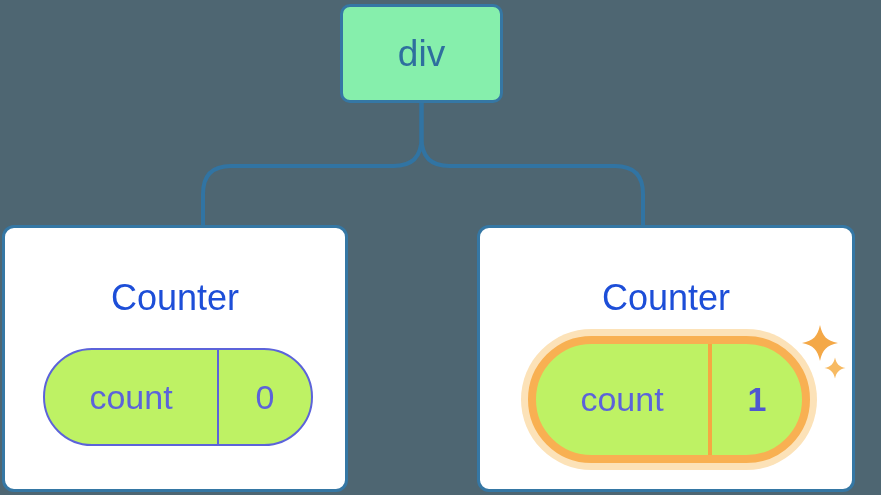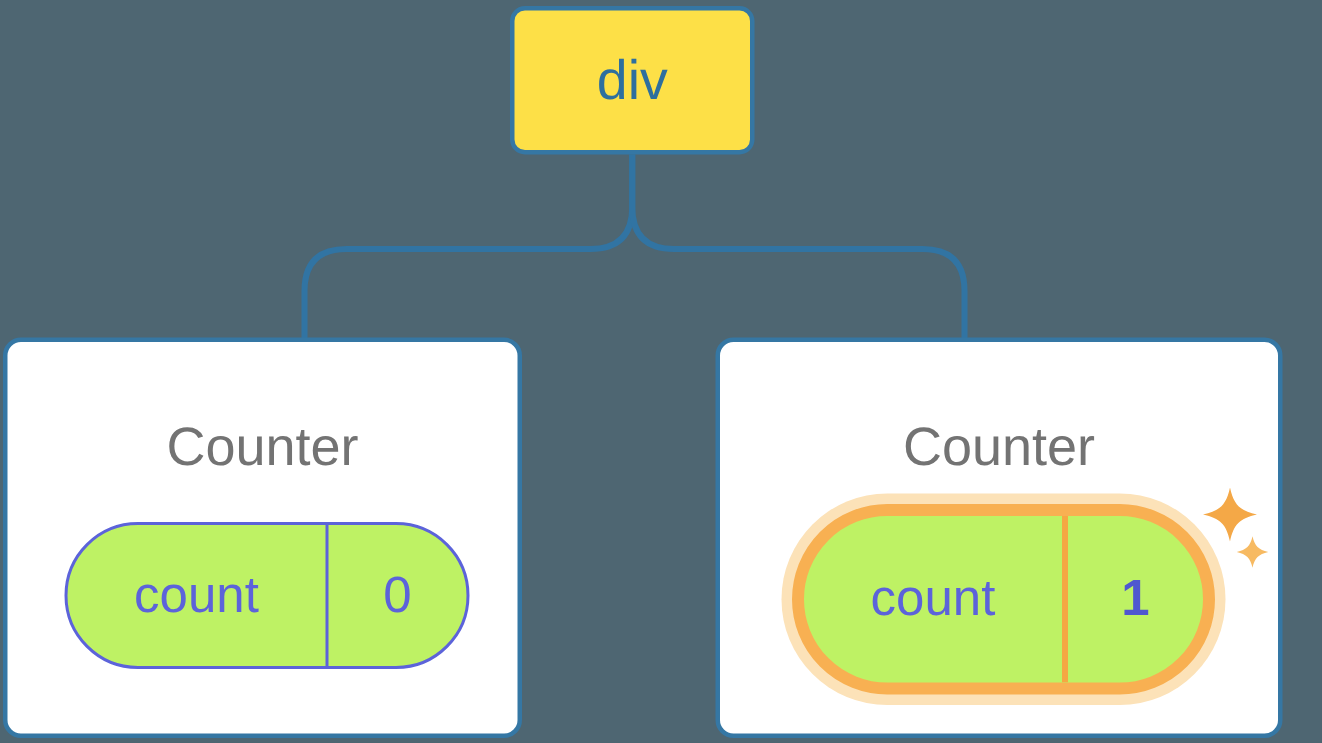--- a/index.html
+++ b/index.html
@@ -21,21 +21,21 @@
     top: 0;
     pointer-events: none;
   }
   .node-root {
     position: absolute;
     left: 340px;
     top: 4px;
     width: 163px;
     height: 99px;
     box-sizing: border-box;
-    background: #fde047;
+    background: #86efac;
     border: 3px solid #3577a4;
     border-radius: 10px;
     display: flex;
     align-items: center;
     justify-content: center;
     font-size: 37px;
     font-weight: 500;
     color: #2e6f9e;
   }
   .card {
@@ -51,21 +51,21 @@
   .card-right { left: 477px; width: 378px; }
   .card-title {
     position: absolute;
     top: 50px;
     left: 0;
     width: 100%;
     text-align: center;
     font-size: 36px;
     font-weight: 500;
     line-height: 40px;
-    color: #737373;
+    color: #1d4ed8;
   }
   .pill {
     position: absolute;
     box-sizing: border-box;
     background: #bef264;
     display: flex;
     align-items: stretch;
     overflow: hidden;
   }
   .pill-default {

